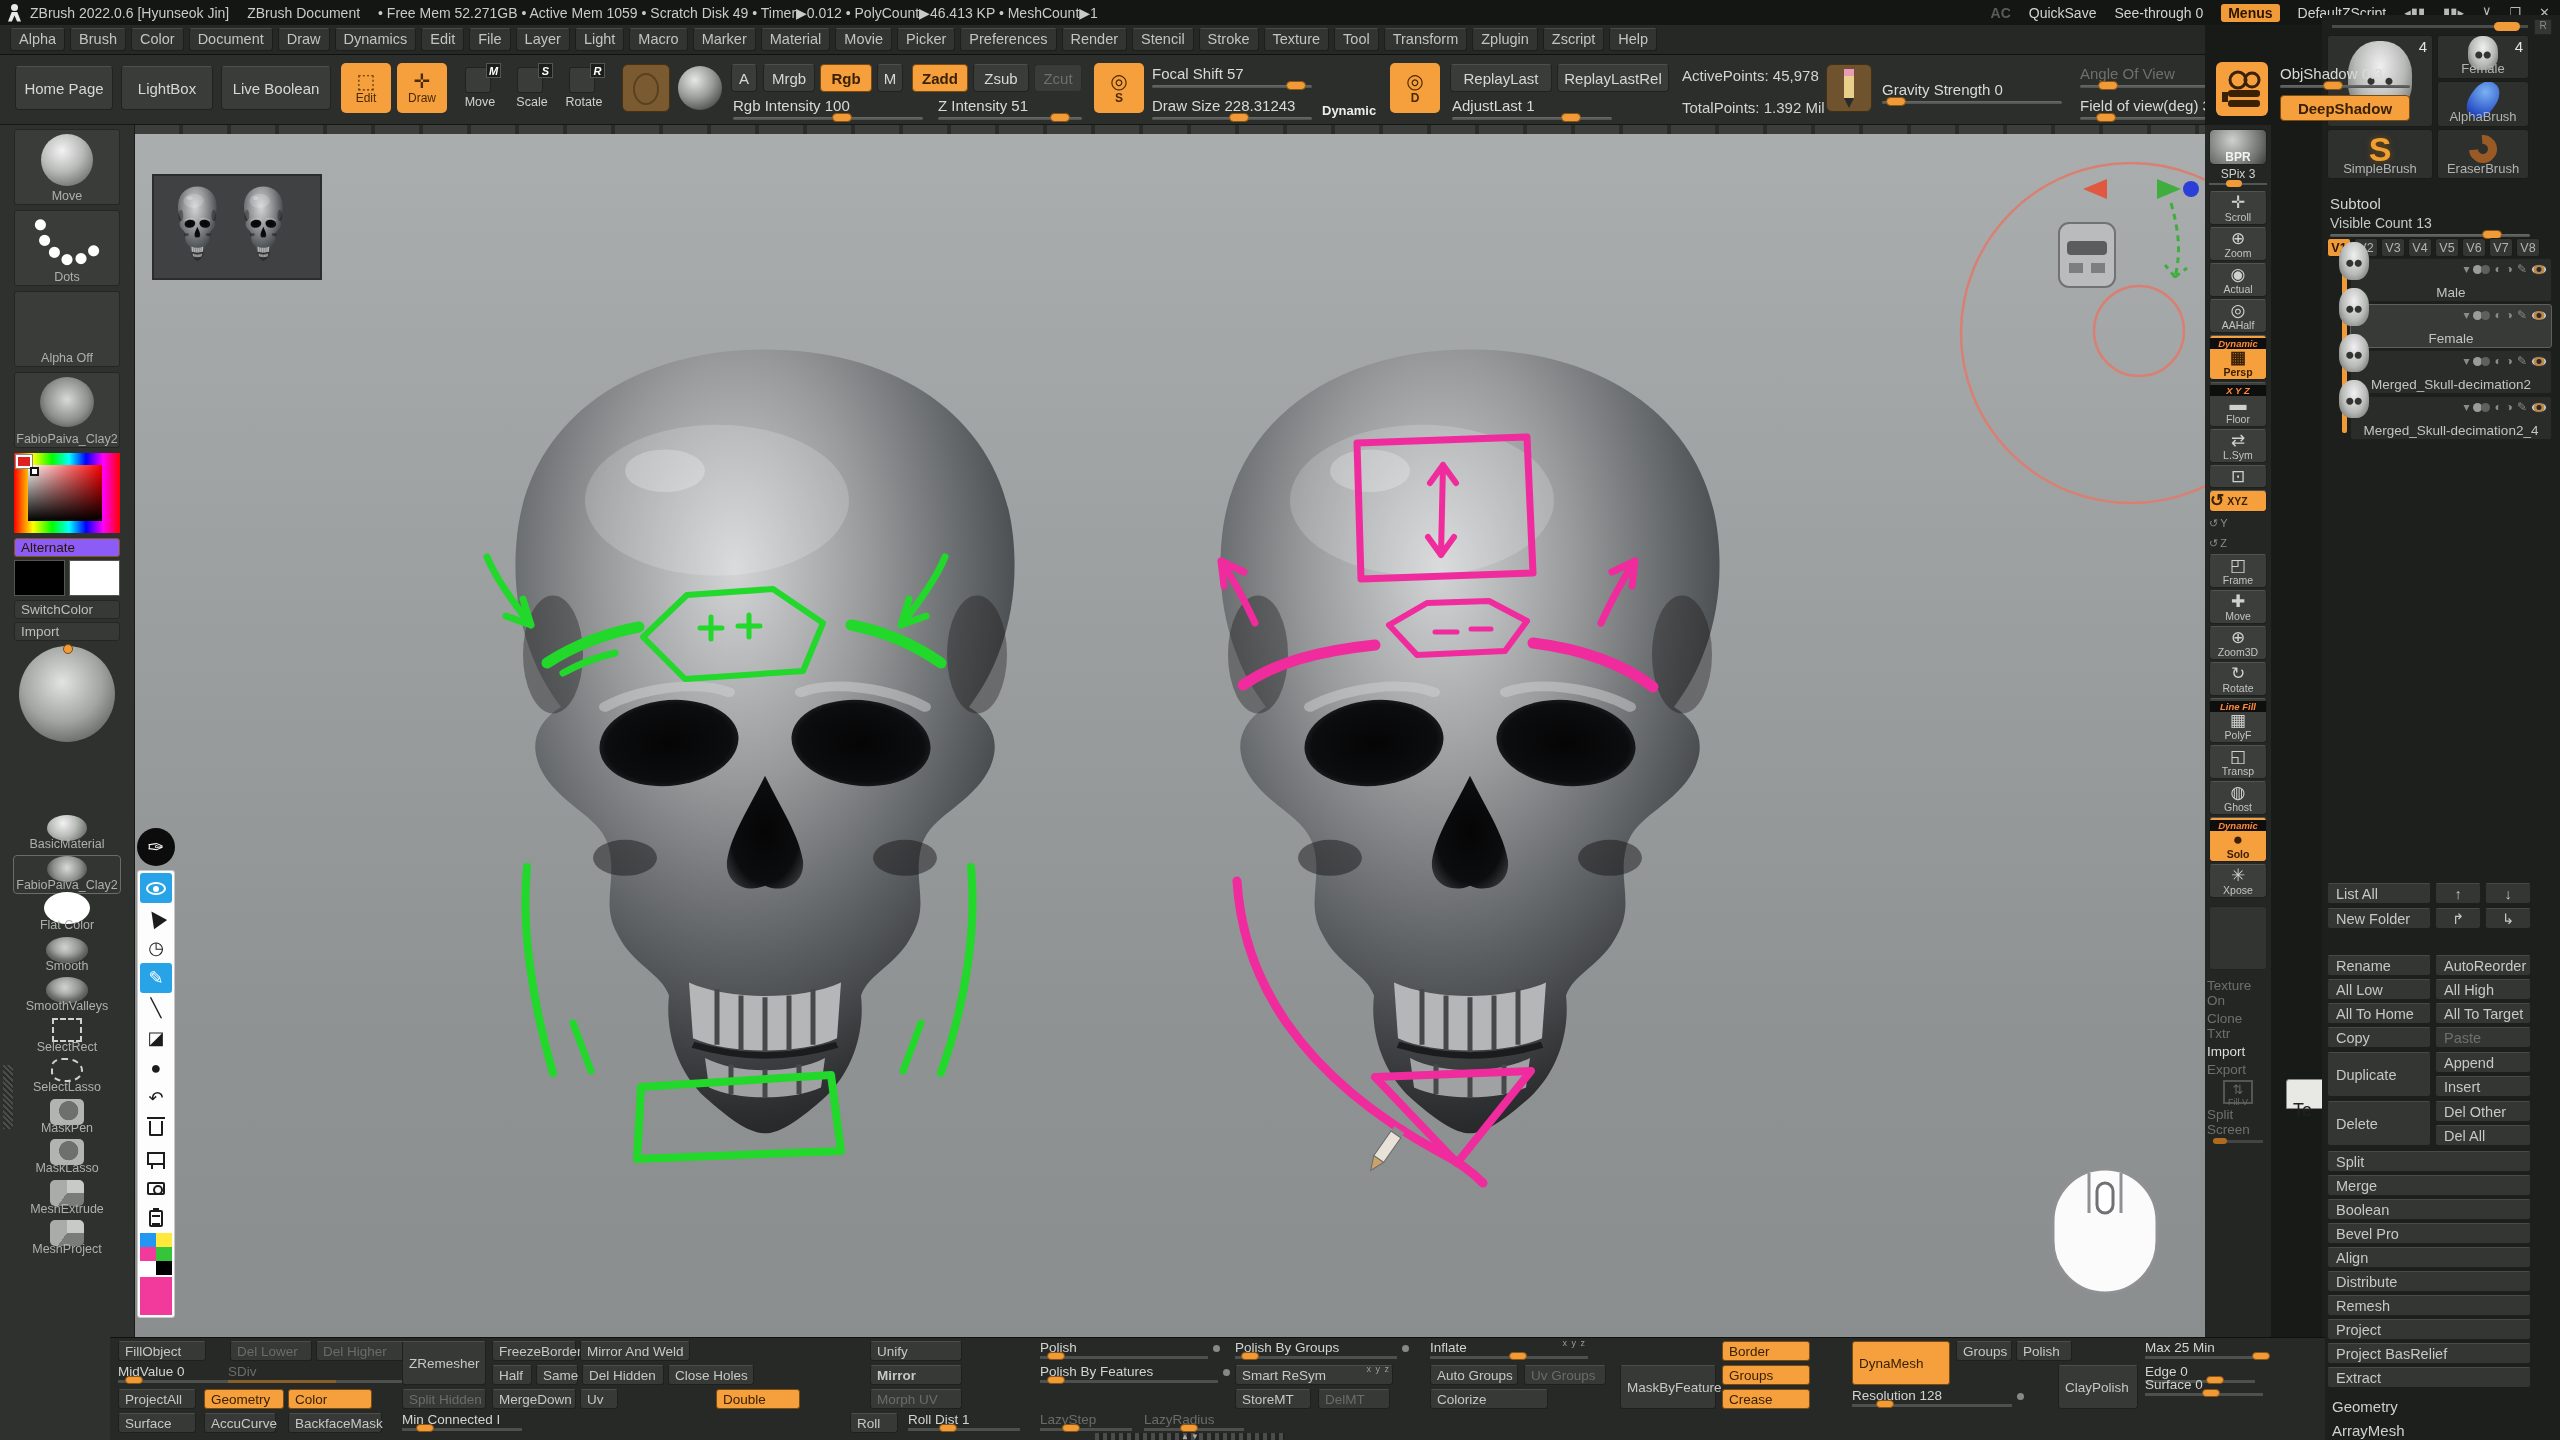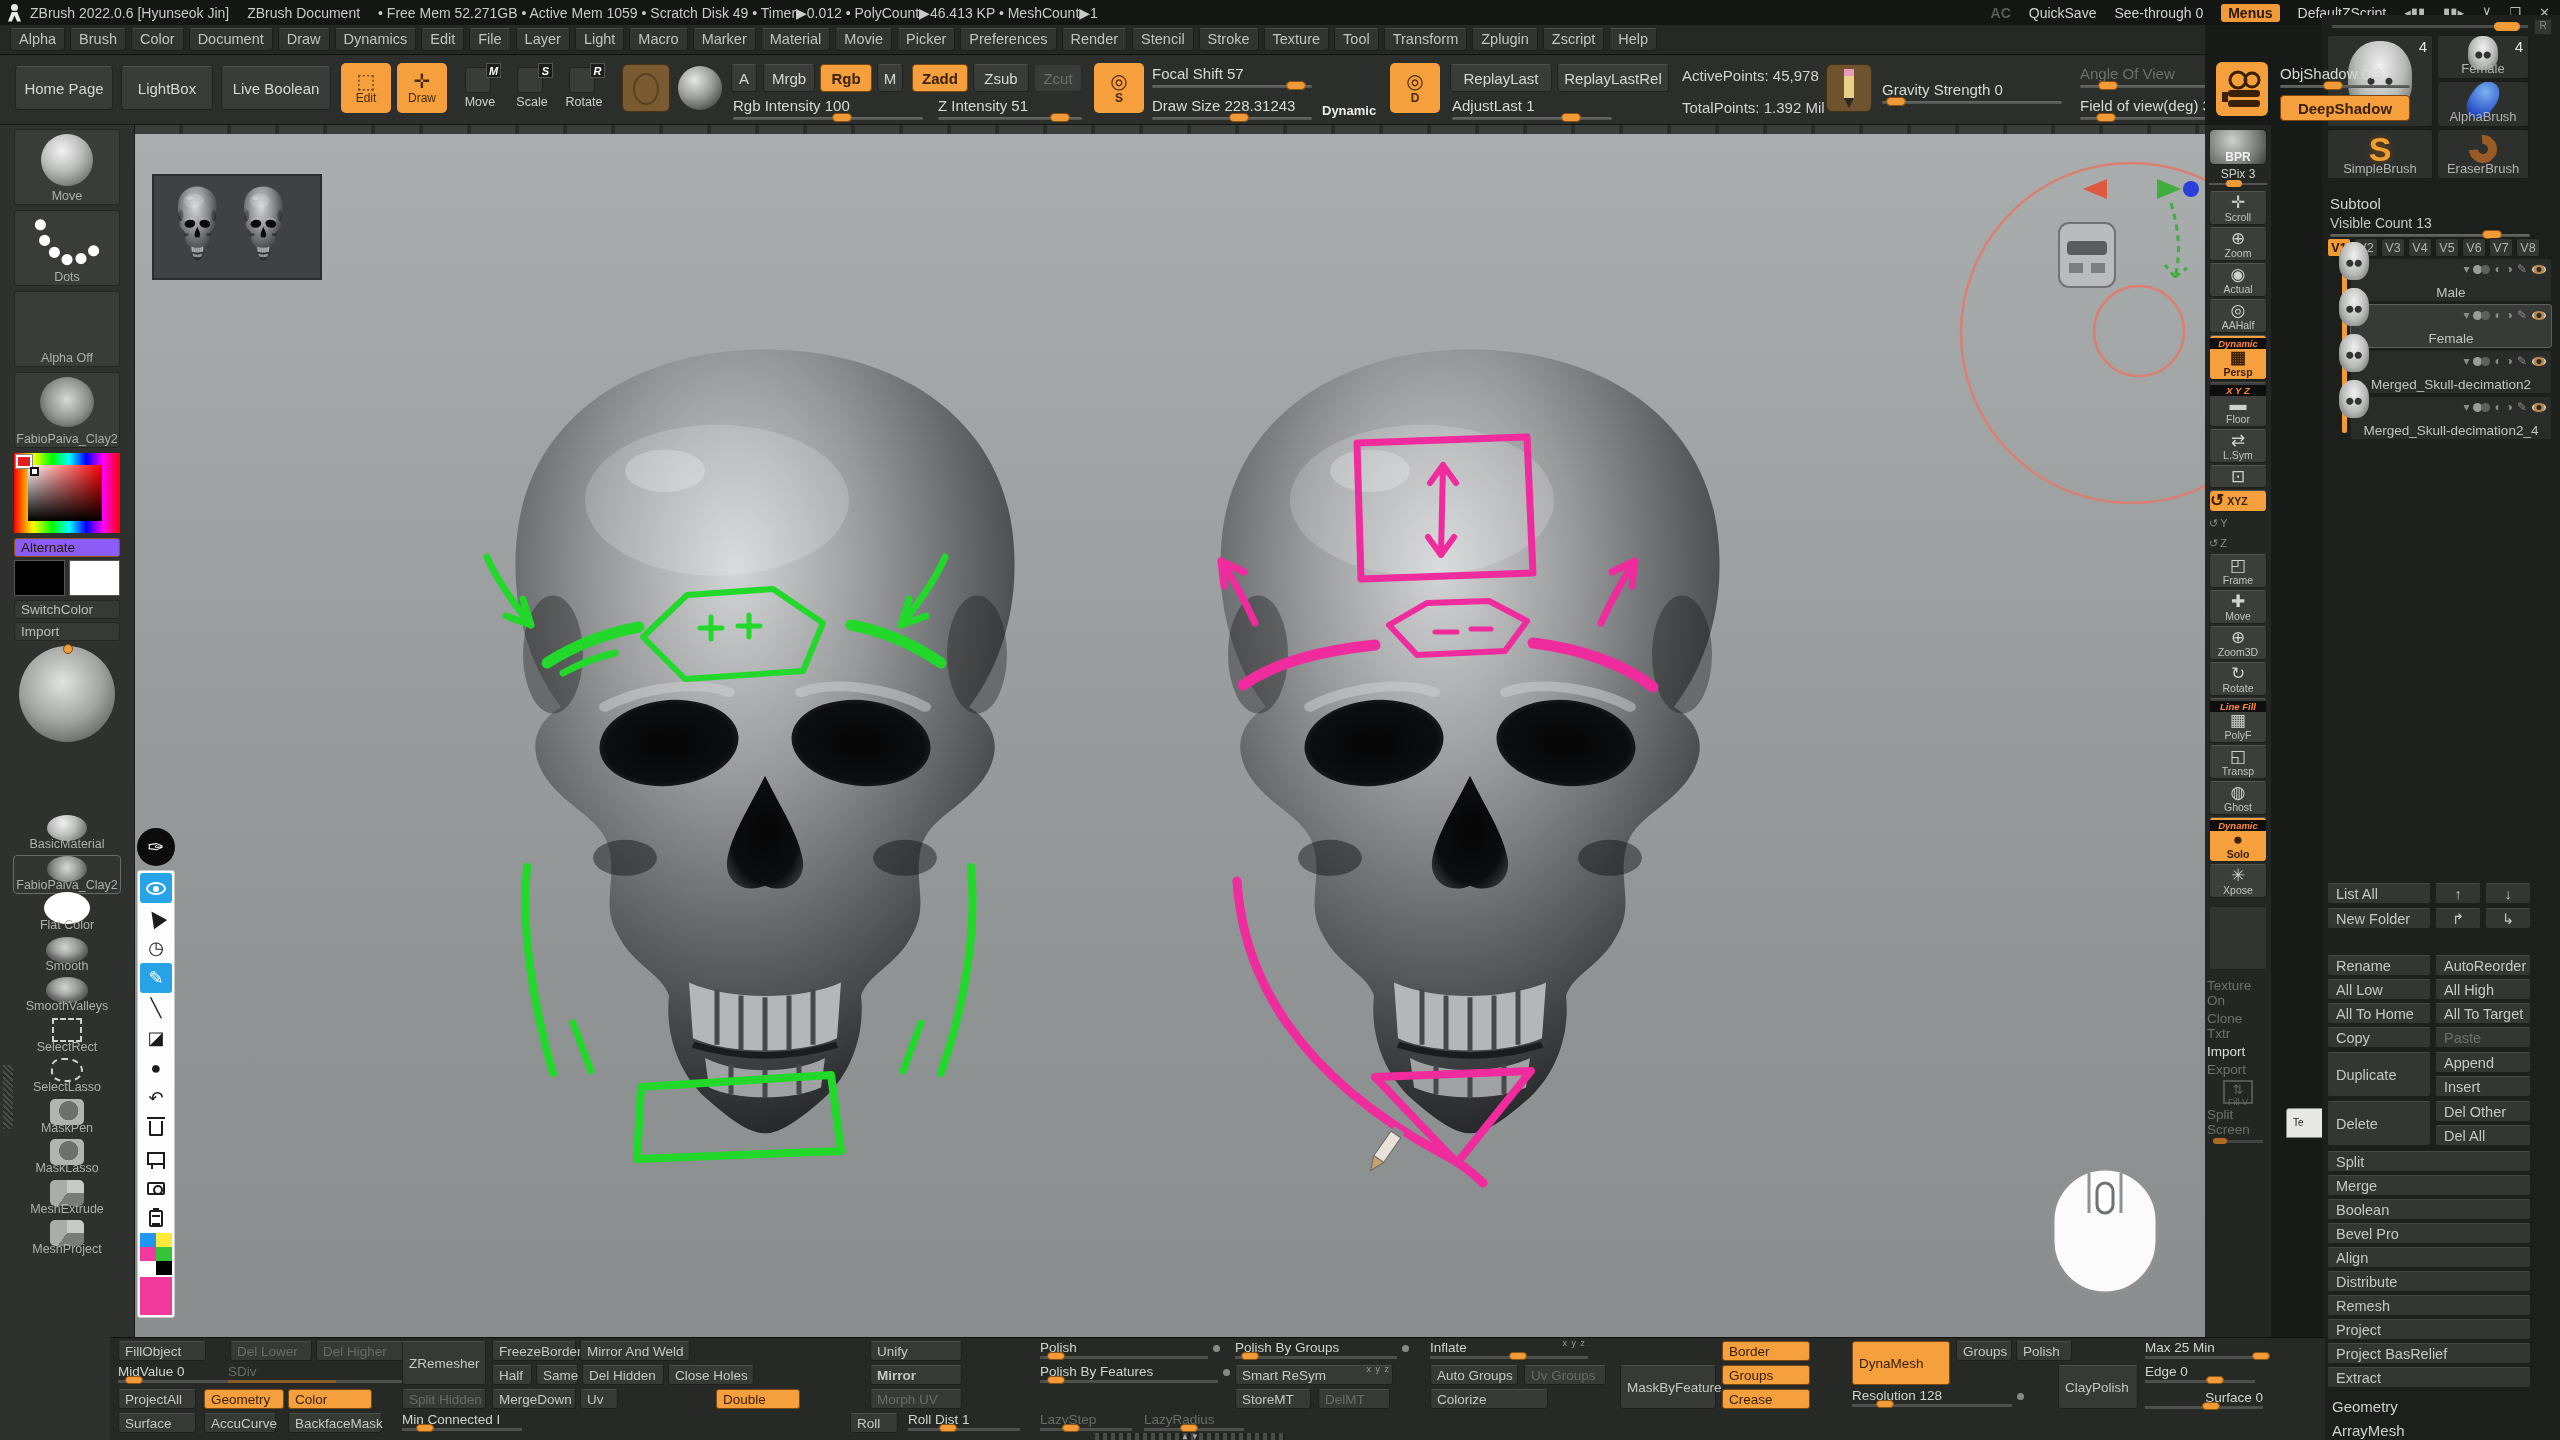--- a/index.html
+++ b/index.html
@@ -172,21 +172,21 @@
   .bbtn.dis { color:#6a6c6a; }
   .bbtn.tall { height:44px; }
   .bsl { position:absolute; color:#d2d4d2; font-size:13.5px; }
   .bsl .t { display:block; white-space:nowrap; }
   .bsl .tr { position:relative; margin-top:1px; height:3px; background:#4e504e; }
   .bsl .k { position:absolute; top:-4px; width:18px; height:8px; border-radius:4px; background:#f09a38; border:1px solid #8a5410; }
   .bsl.dis { color:#6a6c6a; }
   .bsl.fillbar .tr { background:linear-gradient(90deg,#8a5e28 0 60%, #4e504e 60%); }
   .bsl.dot::after { content:""; position:absolute; right:-12px; top:5px; width:7px; height:7px; border-radius:50%; background:#888; }
   .hatch { position:absolute; left:985px; top:95px; width:190px; height:7px; background:repeating-linear-gradient(90deg,#4a4c4a 0 4px,#222 4px 8px); display:flex; align-items:center; justify-content:center; color:#aaa; font-size:8px; line-height:7px; gap:2px; }
-  .tooltip-te { position:absolute; left:2286px; top:1108px; width:39px; height:30px; background:#e8e8e4; border:1px solid #888; border-radius:3px 0 0 0; color:#222; font-size:10px; padding:8px 0 0 6px; }
+  .tooltip-te { position:absolute; left:2286px; top:1079px; width:39px; height:30px; background:#e8e8e4; border:1px solid #888; border-radius:3px 0 0 0; color:#222; font-size:18px; padding:20px 0 0 6px; }
 </style>
 </head>
 <body>
 
 <div id="app">
 
   <div class="titlebar">
     <span class="tb-logo"></span>
     <span class="tb-seg">ZBrush 2022.0.6 [Hyunseok Jin]</span>
     <span class="tb-seg">ZBrush Document</span>
@@ -1008,21 +1008,21 @@
         <div class="tr">
           <i class="k" style="left:88%;"></i>
         </div>
       </div>
     <div class="bsl" style="left:2035px;top:26px;width:110px;">
         <span class="t">Edge 0</span>
         <div class="tr">
           <i class="k" style="left:55%;"></i>
         </div>
       </div>
-    <div class="bsl" style="left:2035px;top:52px;width:118px;text-align:right;">
+    <div class="bsl" style="left:2035px;top:39px;width:118px;">
         <span class="t">Surface 0</span>
         <div class="tr">
           <i class="k" style="left:48%;"></i>
         </div>
       </div>
 
     <div class="hatch">
         <span>▲</span>
         <span>▼</span>
       </div>

